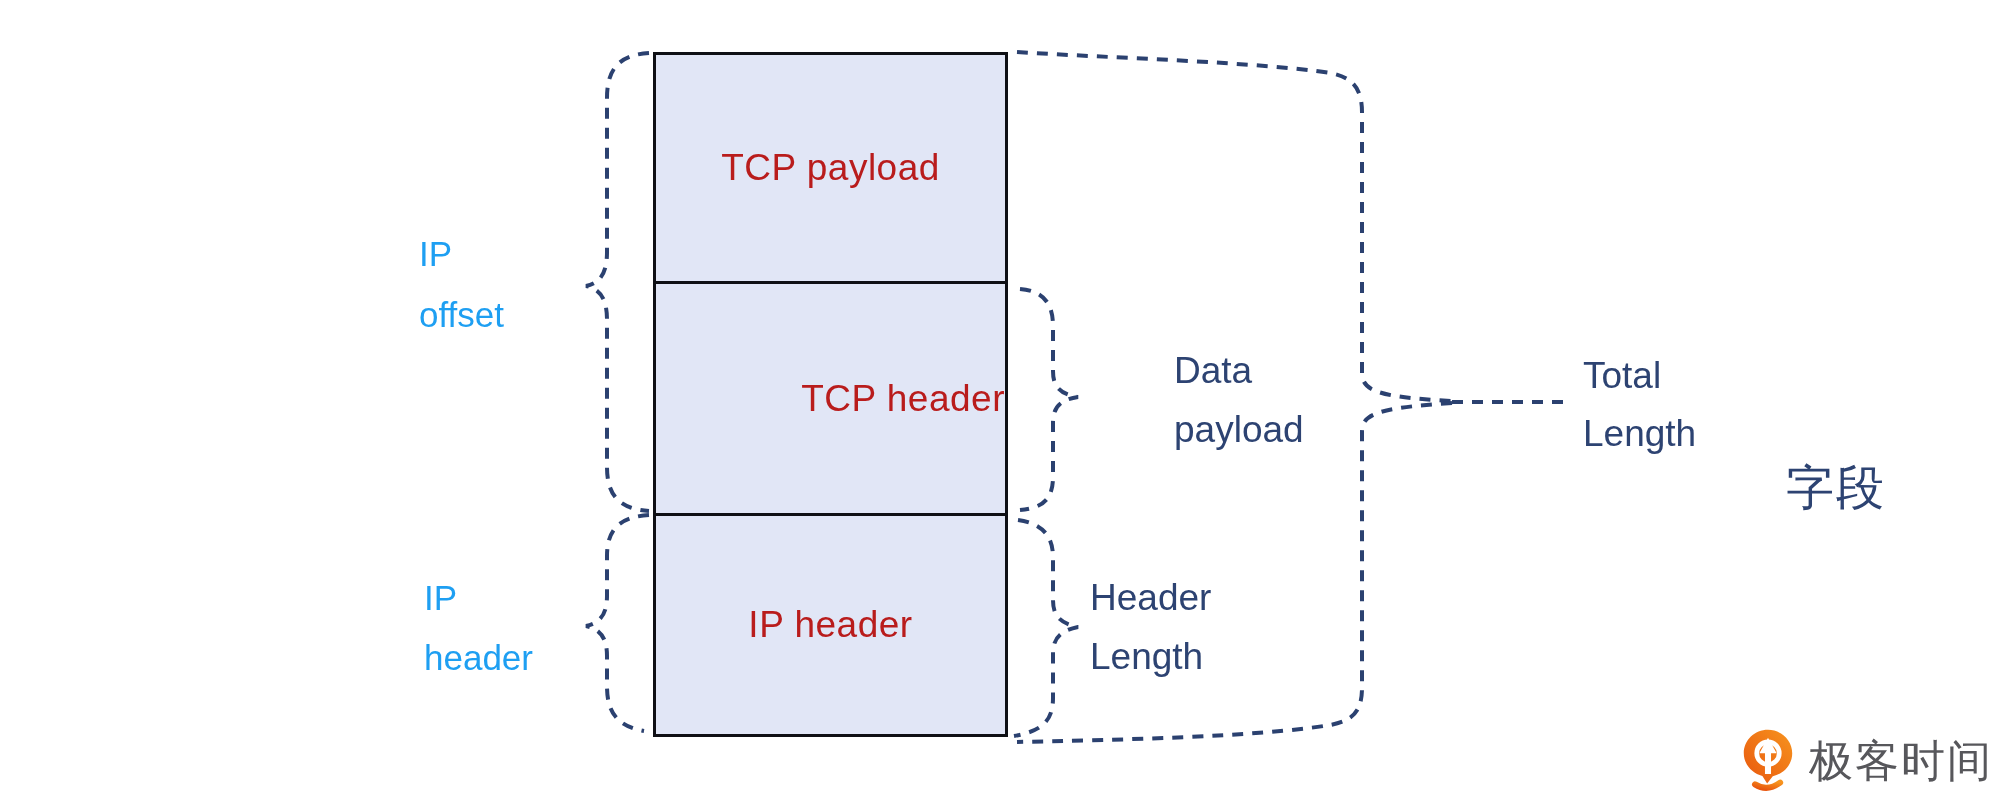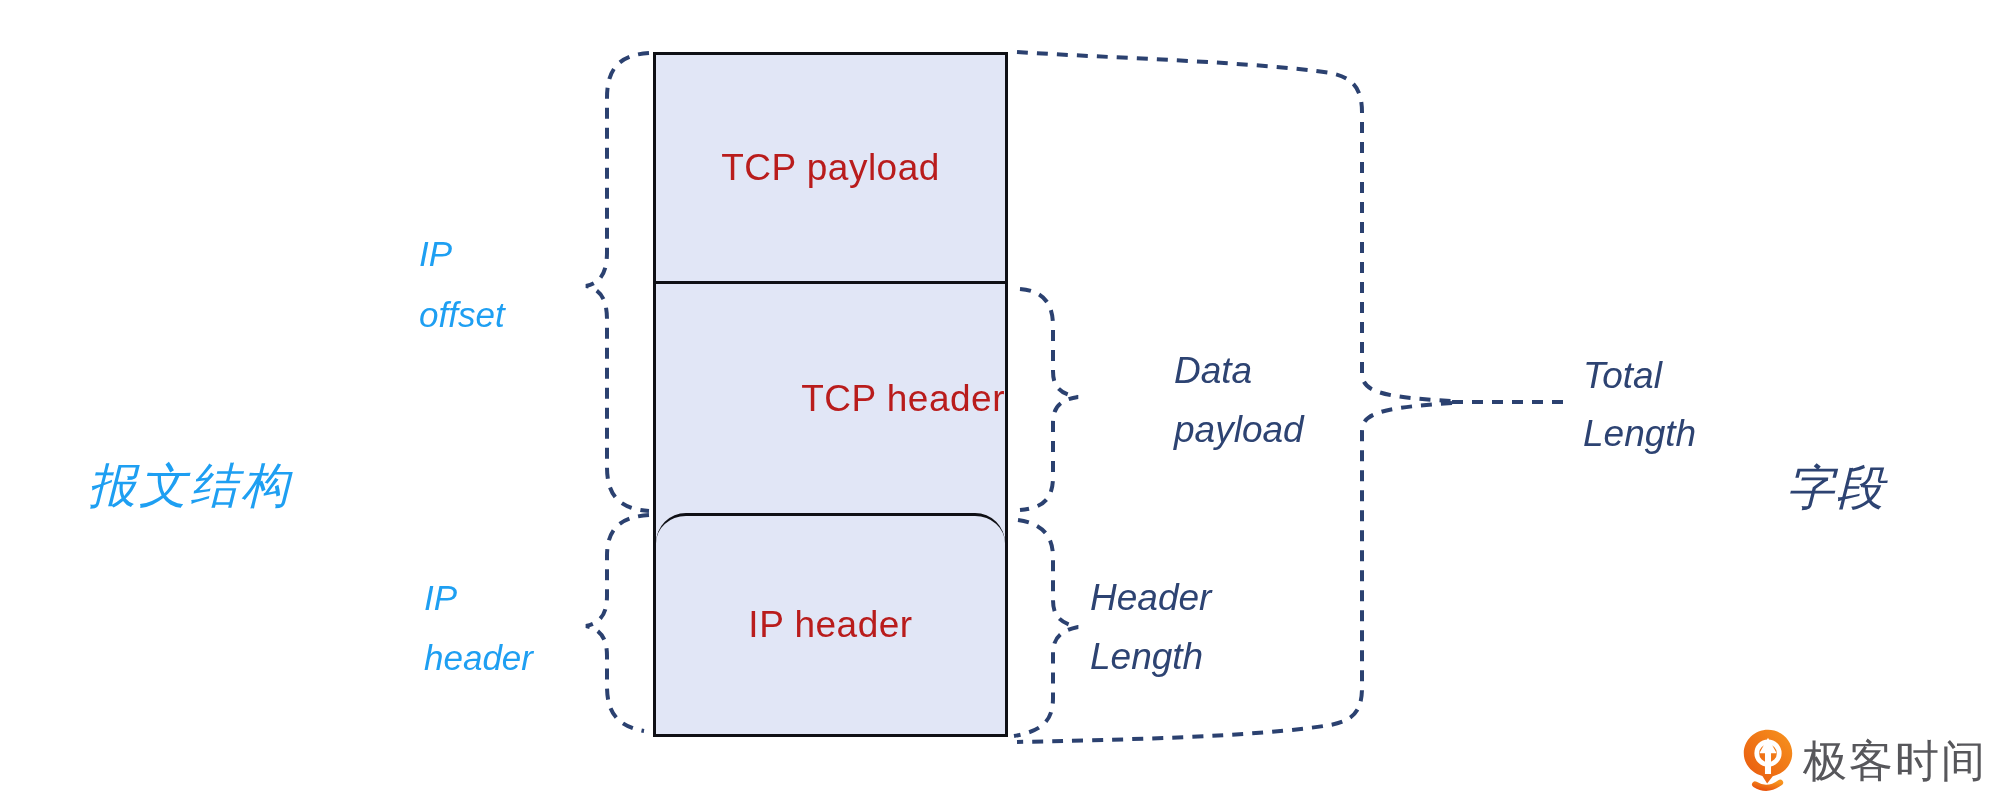--- a/index.html
+++ b/index.html
@@ -14,41 +14,41 @@
   .box-stack {
     position:absolute; left:653px; top:52px; width:355px; height:685px;
     box-sizing:border-box; border:3px solid #0f1015; background:#e1e6f6;
     display:flex; flex-direction:column;
   }
   .box-section {
     box-sizing:border-box; display:flex; align-items:center; justify-content:center;
   }
   .box-section.s0 { flex:0 0 226px; }
   .box-section.s1 { flex:0 0 232px; border-top:3px solid #0f1015;justify-content:flex-end; }
-  .box-section.s2 { flex:0 0 221px; border-top:3px solid #0f1015;border-radius:30px; }
+  .box-section.s2 { flex:0 0 221px; border-top:3px solid #0f1015; }
   .box-label {
     font-size:37px; color:#b91c1c; letter-spacing:0.5px; white-space:nowrap;
   }
 
-  .lbl { position:absolute; white-space:nowrap;font-style:italic; }
+  .lbl { position:absolute; white-space:nowrap; }
   .blue  { color:#1e9ff2; }
   .navy  { color:#2d4372; }
 
   .left-title  { left:88px;  top:454px; font-size:48px; letter-spacing:3px; }
   .right-title { left:1786px; top:456px; font-size:48px; letter-spacing:2px; }
   .ip-payload    { left:419px;  top:223px; line-height:61px; font-size:35px; }
   .ip-header-lbl { left:424px;  top:568px; line-height:60px; font-size:35px; }
   .data-offset   { left:1174px; top:341px; line-height:59px; font-size:37px; }
   .header-length { left:1090px; top:568px; line-height:59px; font-size:37px; }
   .total-length  { left:1583px; top:347px; line-height:58px; font-size:37px; }
 
   
   .logo {
     position:absolute; left:1742px; top:729px;
-    display:flex; align-items:center; gap:9px;
+    display:flex; align-items:center; gap:15px;
   }
   .logo-text {
     font-size:44px; color:#57575b; font-weight:500; letter-spacing:2px;
     line-height:62px; white-space:nowrap;
   }
 </style>
 </head>
 <body>
 
 <div class="canvas">
@@ -75,21 +75,20 @@
       <span class="box-label">TCP payload</span>
     </div>
     <div class="box-section s1">
       <span class="box-label">TCP header</span>
     </div>
     <div class="box-section s2">
       <span class="box-label">IP header</span>
     </div>
   </div>
 
-  <div class="lbl left-title blue">报文结构</div>
   <div class="lbl right-title navy">字段</div>
 
   <div class="lbl ip-payload blue">
     <div>IP</div>
     <div>offset</div>
   </div>
   <div class="lbl ip-header-lbl blue">
     <div>IP</div>
     <div>header</div>
   </div>

